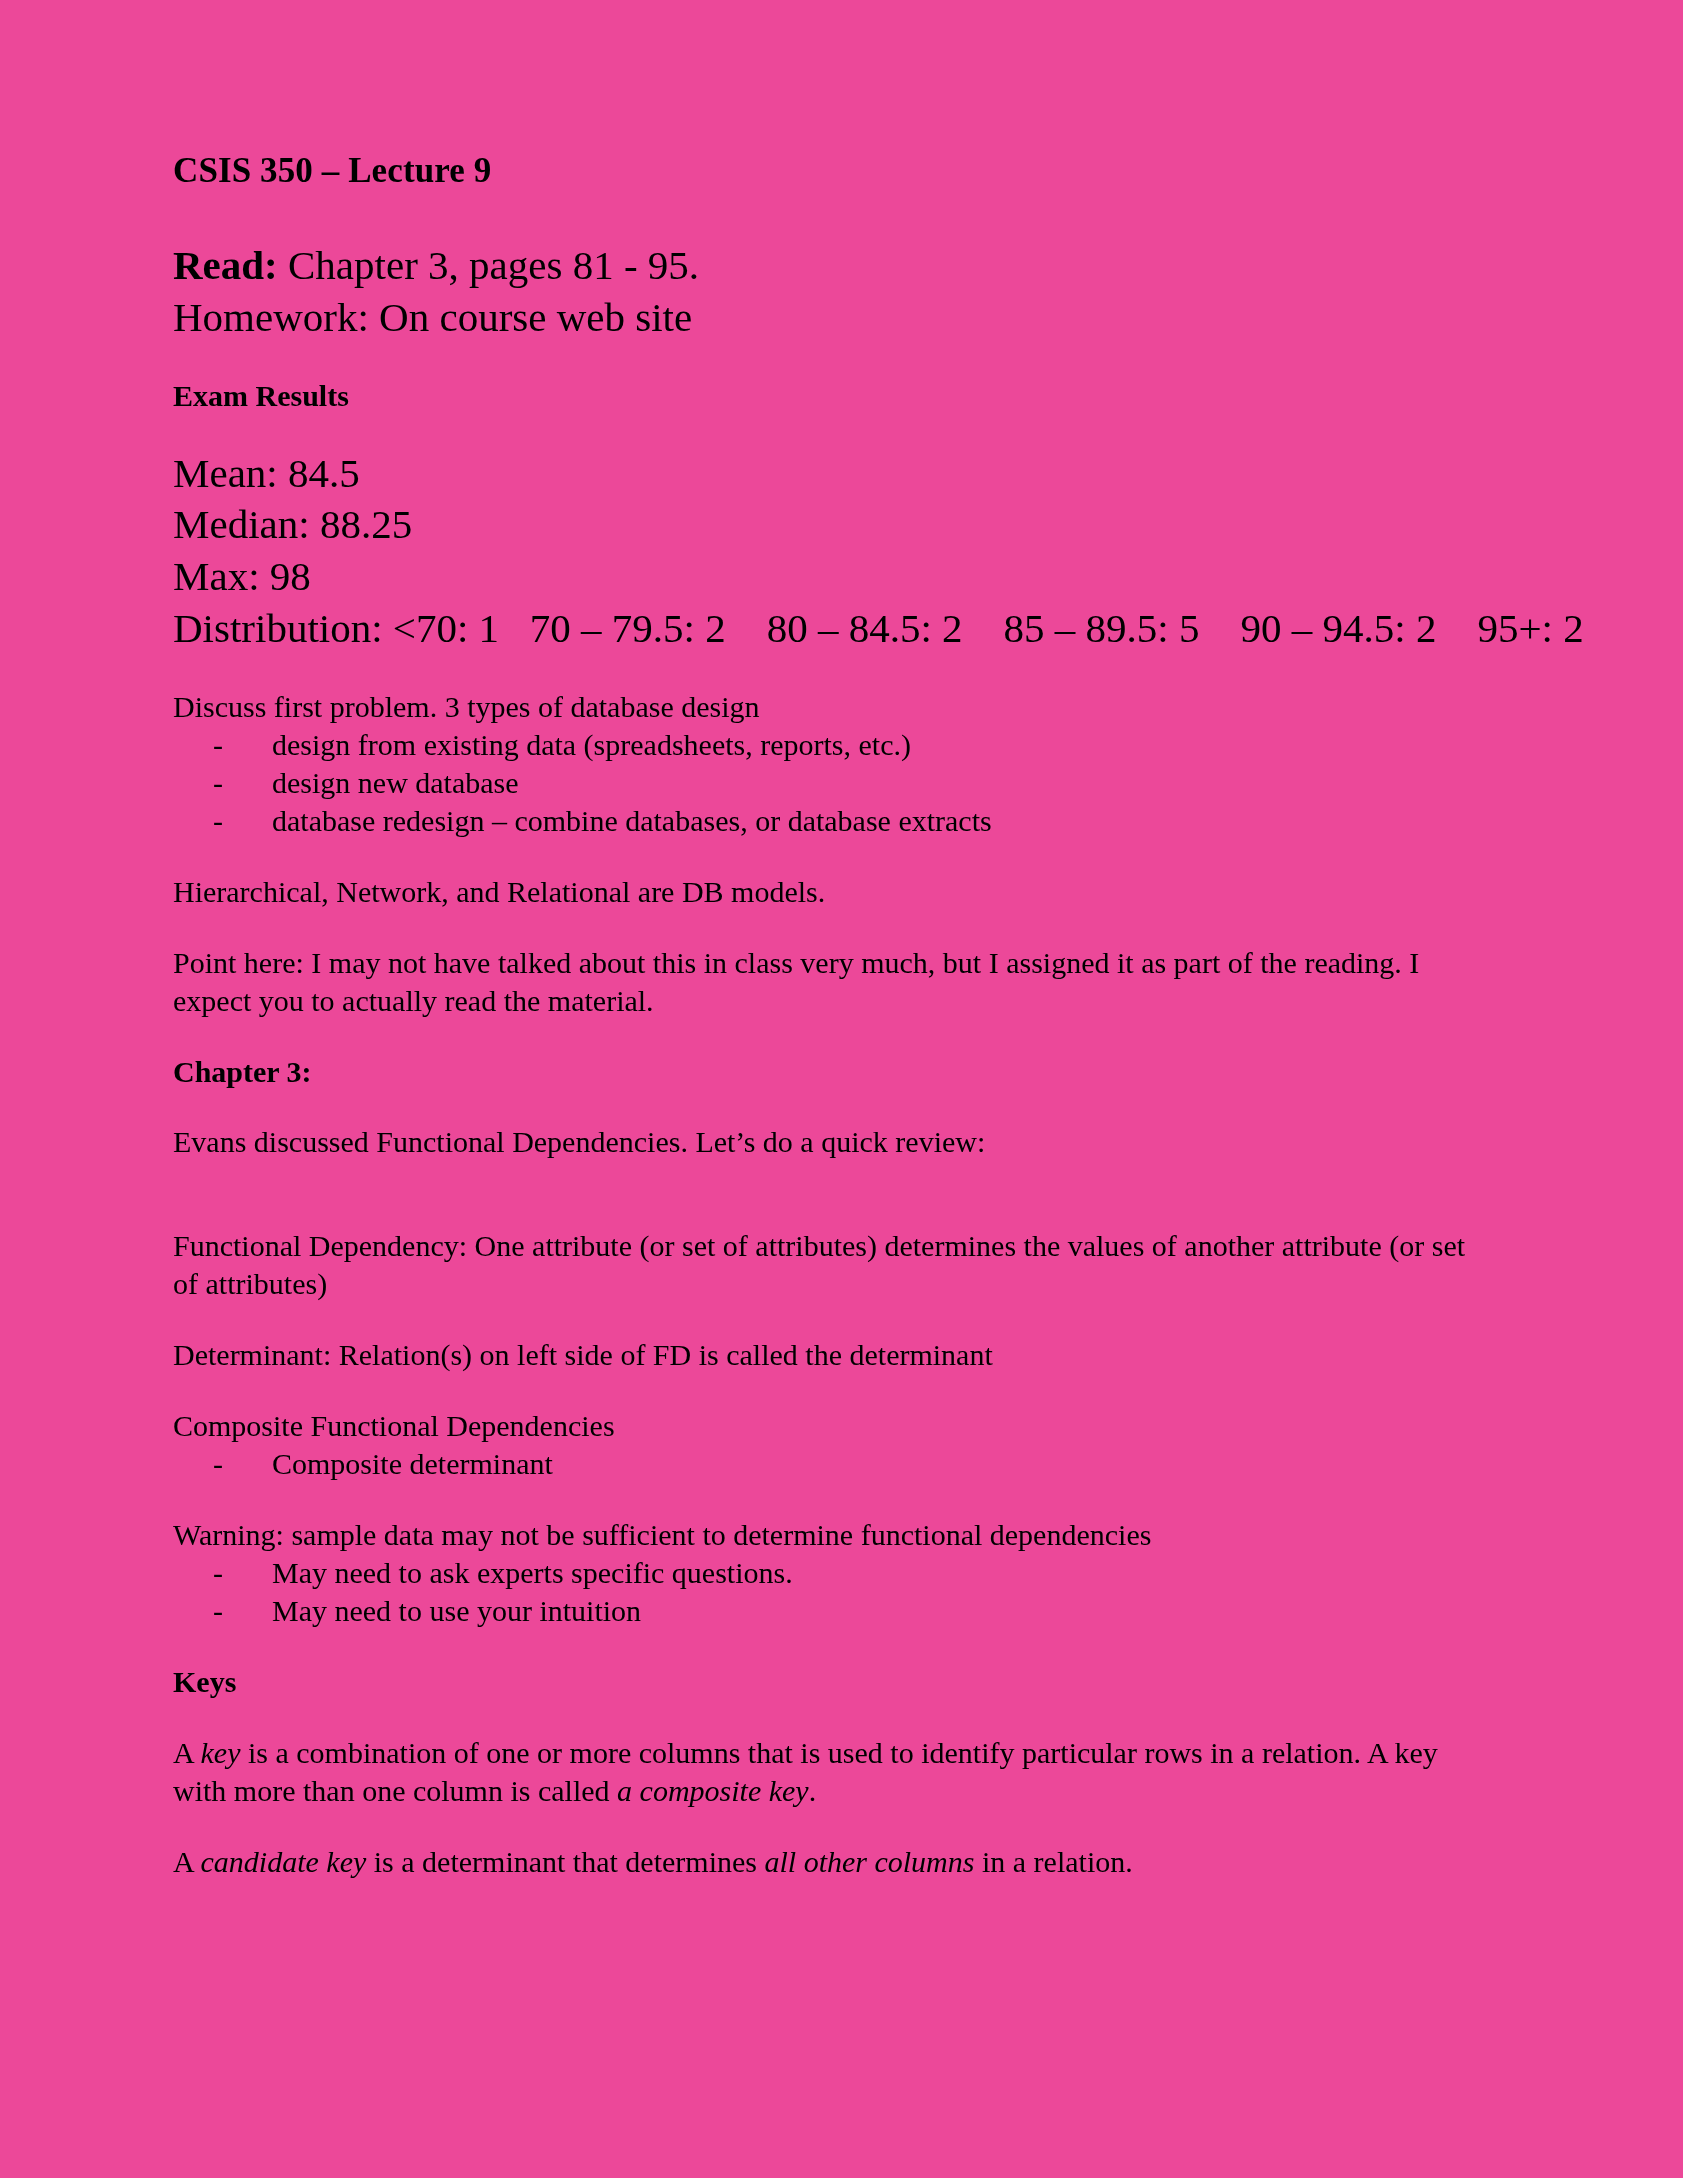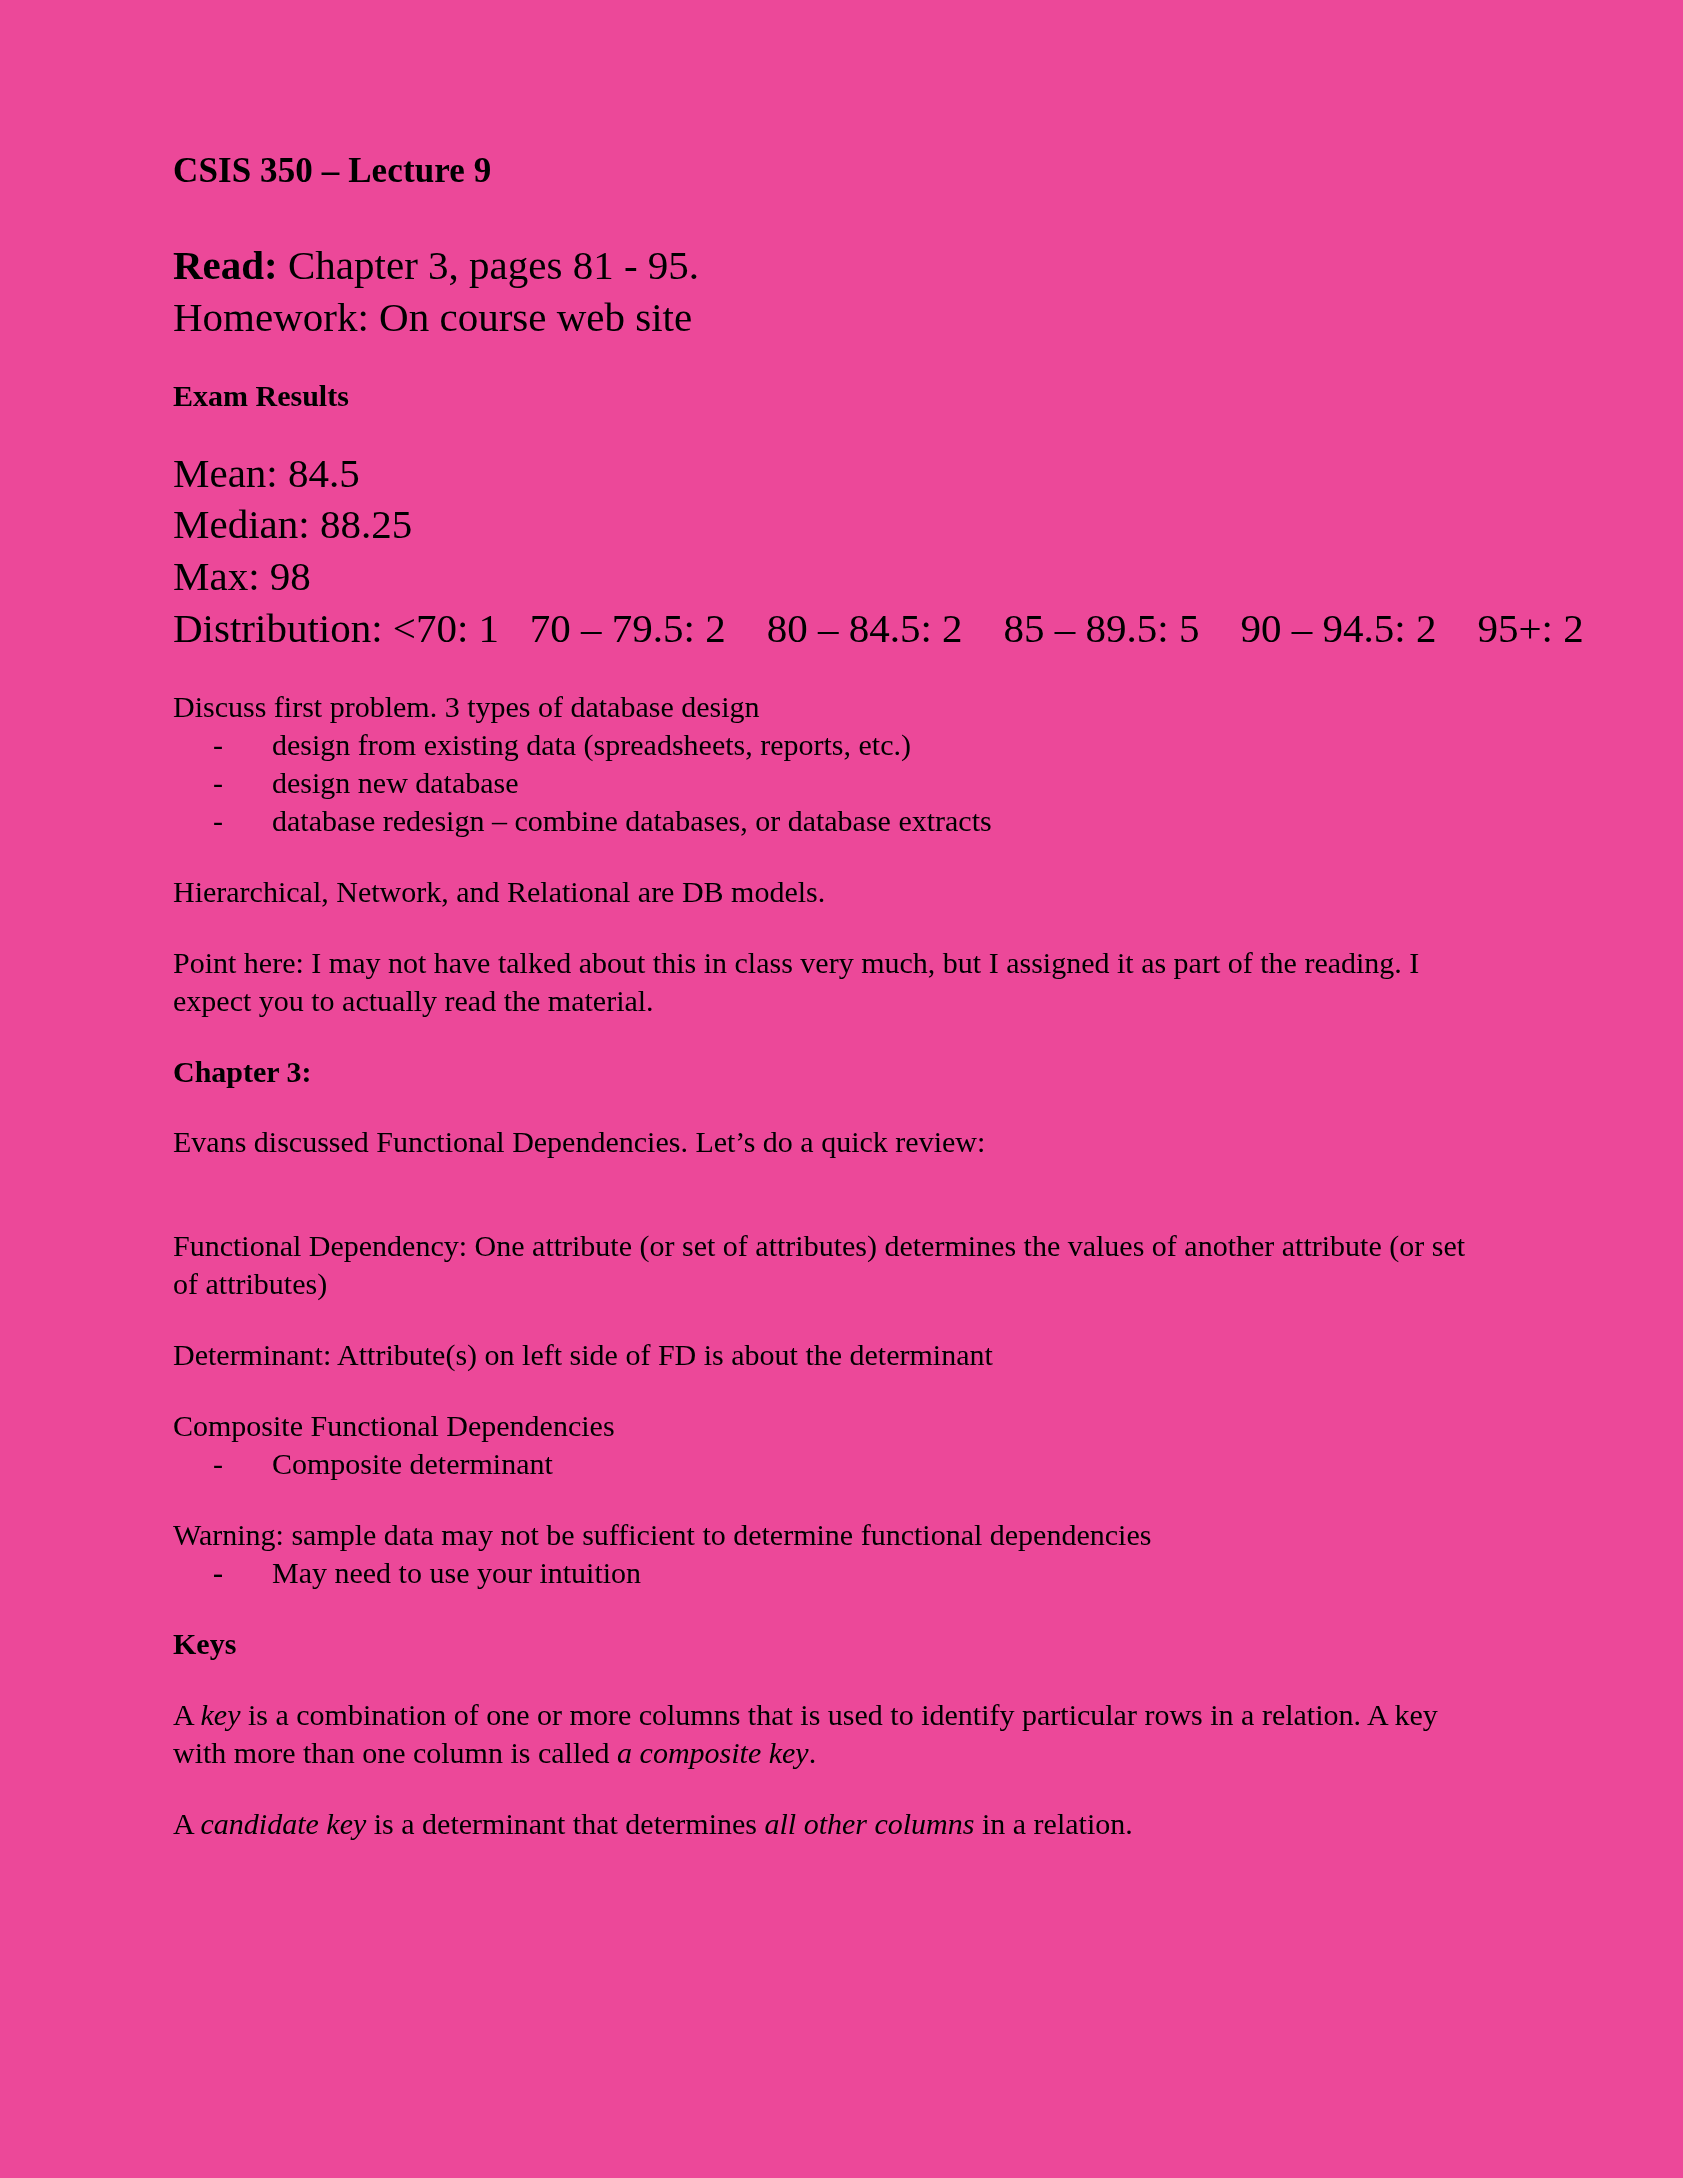--- a/index.html
+++ b/index.html
@@ -124,34 +124,34 @@
 
     <div class="spacer-md"></div>
 
 
     <div class="spacer-md"></div>
 
     <p class="para">Functional Dependency: One attribute (or set of attributes) determines the values of another attribute (or set of attributes)</p>
 
     <div class="spacer-md"></div>
 
-    <p class="para">Determinant: Attribute(s) on left side of FD is about the determinant</p>
+    <p class="para">Determinant: Relation(s) on left side of FD is called the determinant</p>
 
     <div class="spacer-md"></div>
 
     <p class="para">Composite Functional Dependencies</p>
     <ul class="dashlist">
       <li><span class="dash">-</span><span>Composite determinant</span></li>
     </ul>
 
     <div class="spacer-md"></div>
 
     <p class="para">Warning: sample data may not be sufficient to determine functional dependencies</p>
     <ul class="dashlist">
-      <li><span class="dash">-</span></li>
+      <li><span class="dash">-</span><span>May need to ask experts specific questions.</span></li>
       <li><span class="dash">-</span><span>May need to use your intuition</span></li>
     </ul>
 
     <div class="spacer-md"></div>
 
     <div class="heading">Keys</div>
 
     <div class="spacer-md"></div>
 
     <p class="para"><span>A </span><i class="inline-italic">key</i><span> is a combination of one or more columns that is used to identify particular rows in a relation. A key with more than one column is called </span><i class="inline-italic">a composite key</i><span>.</span></p>

